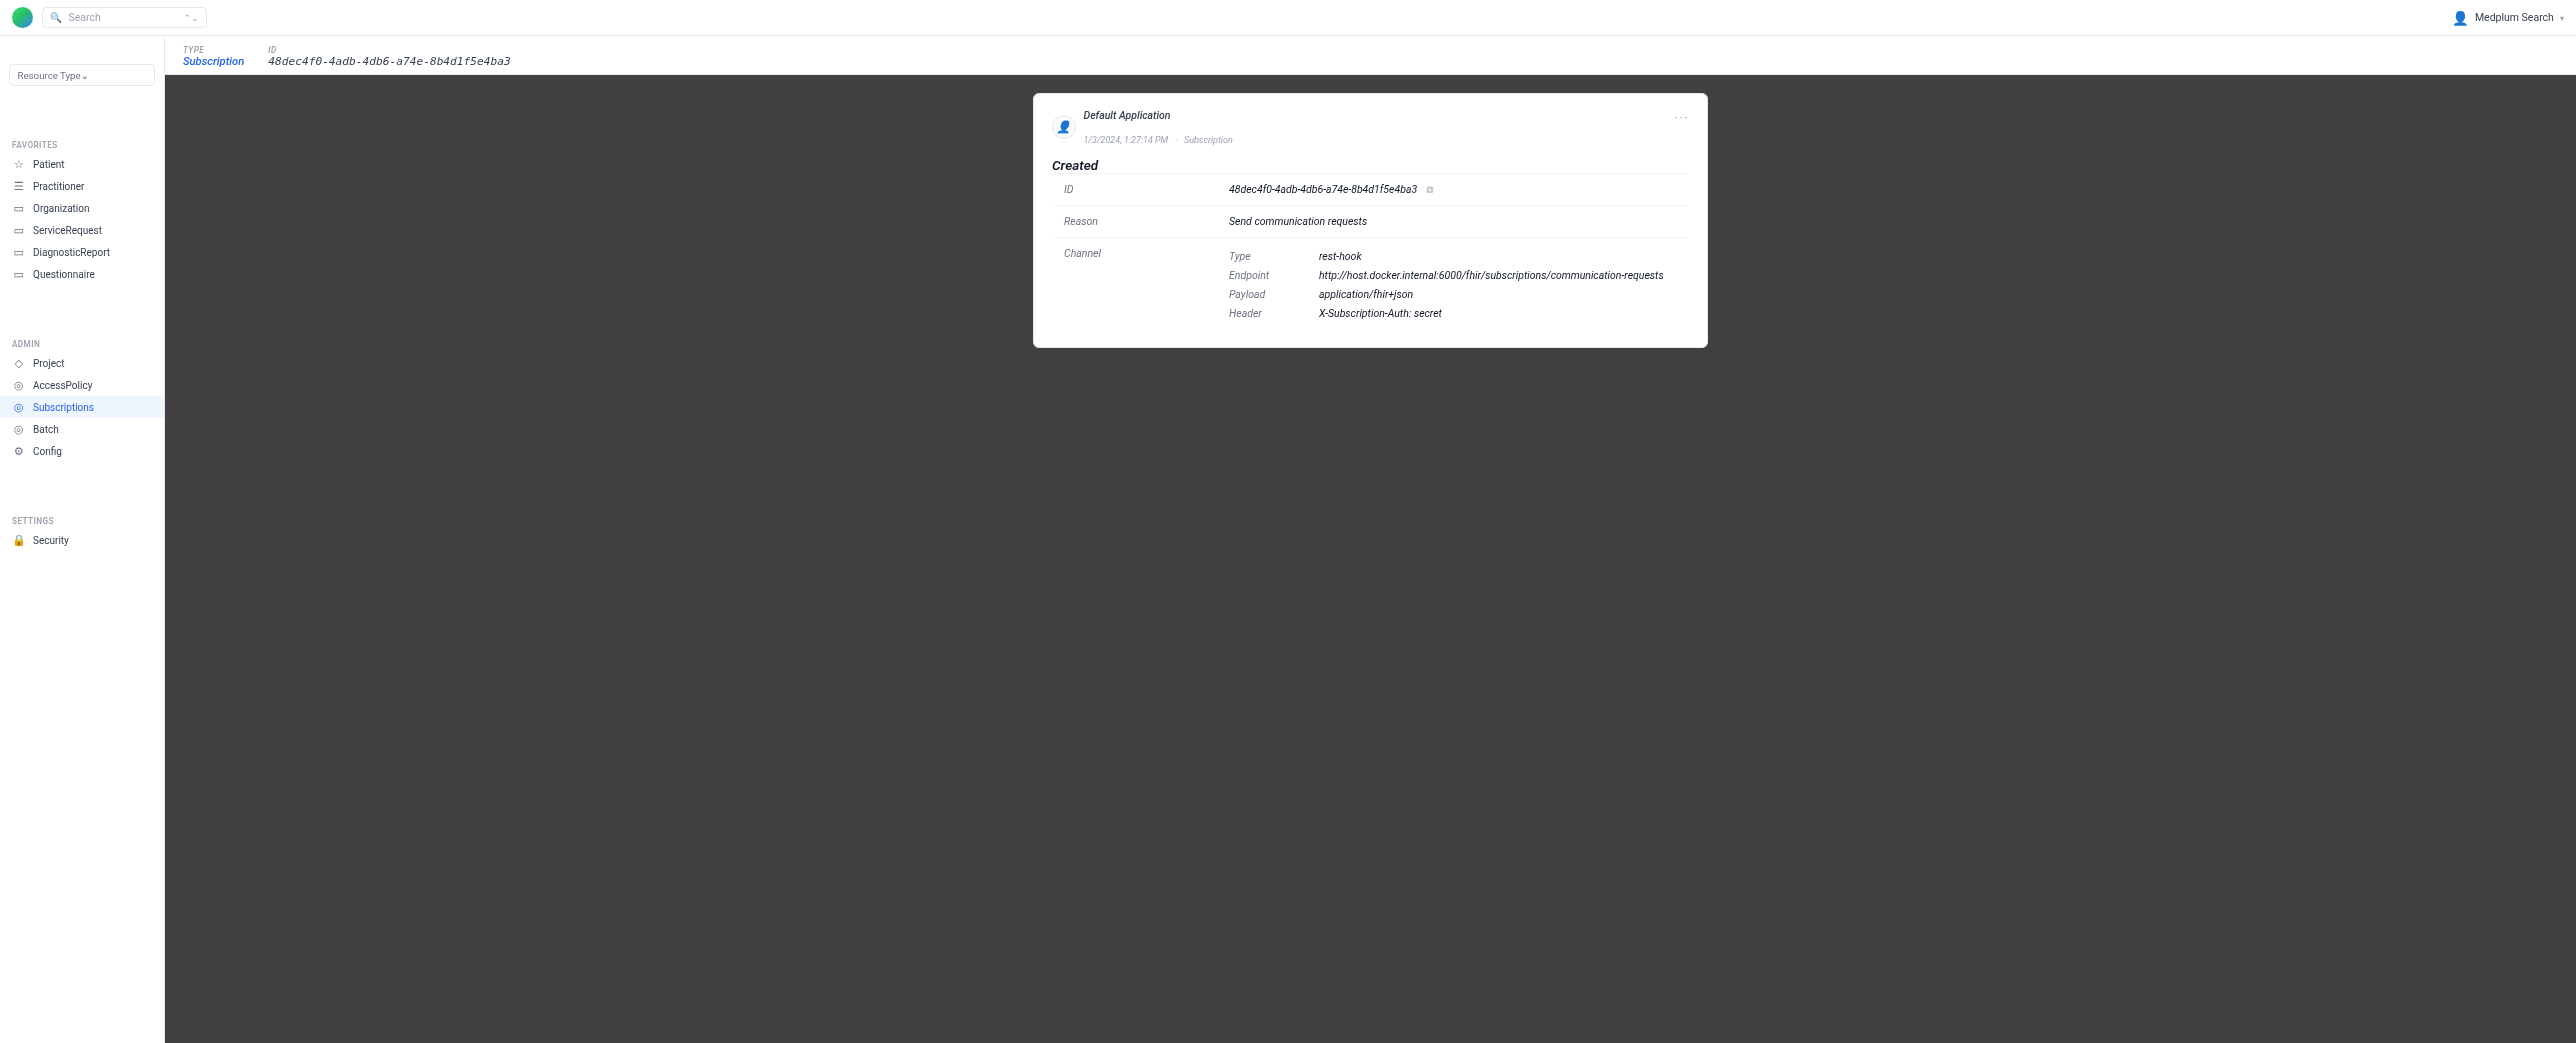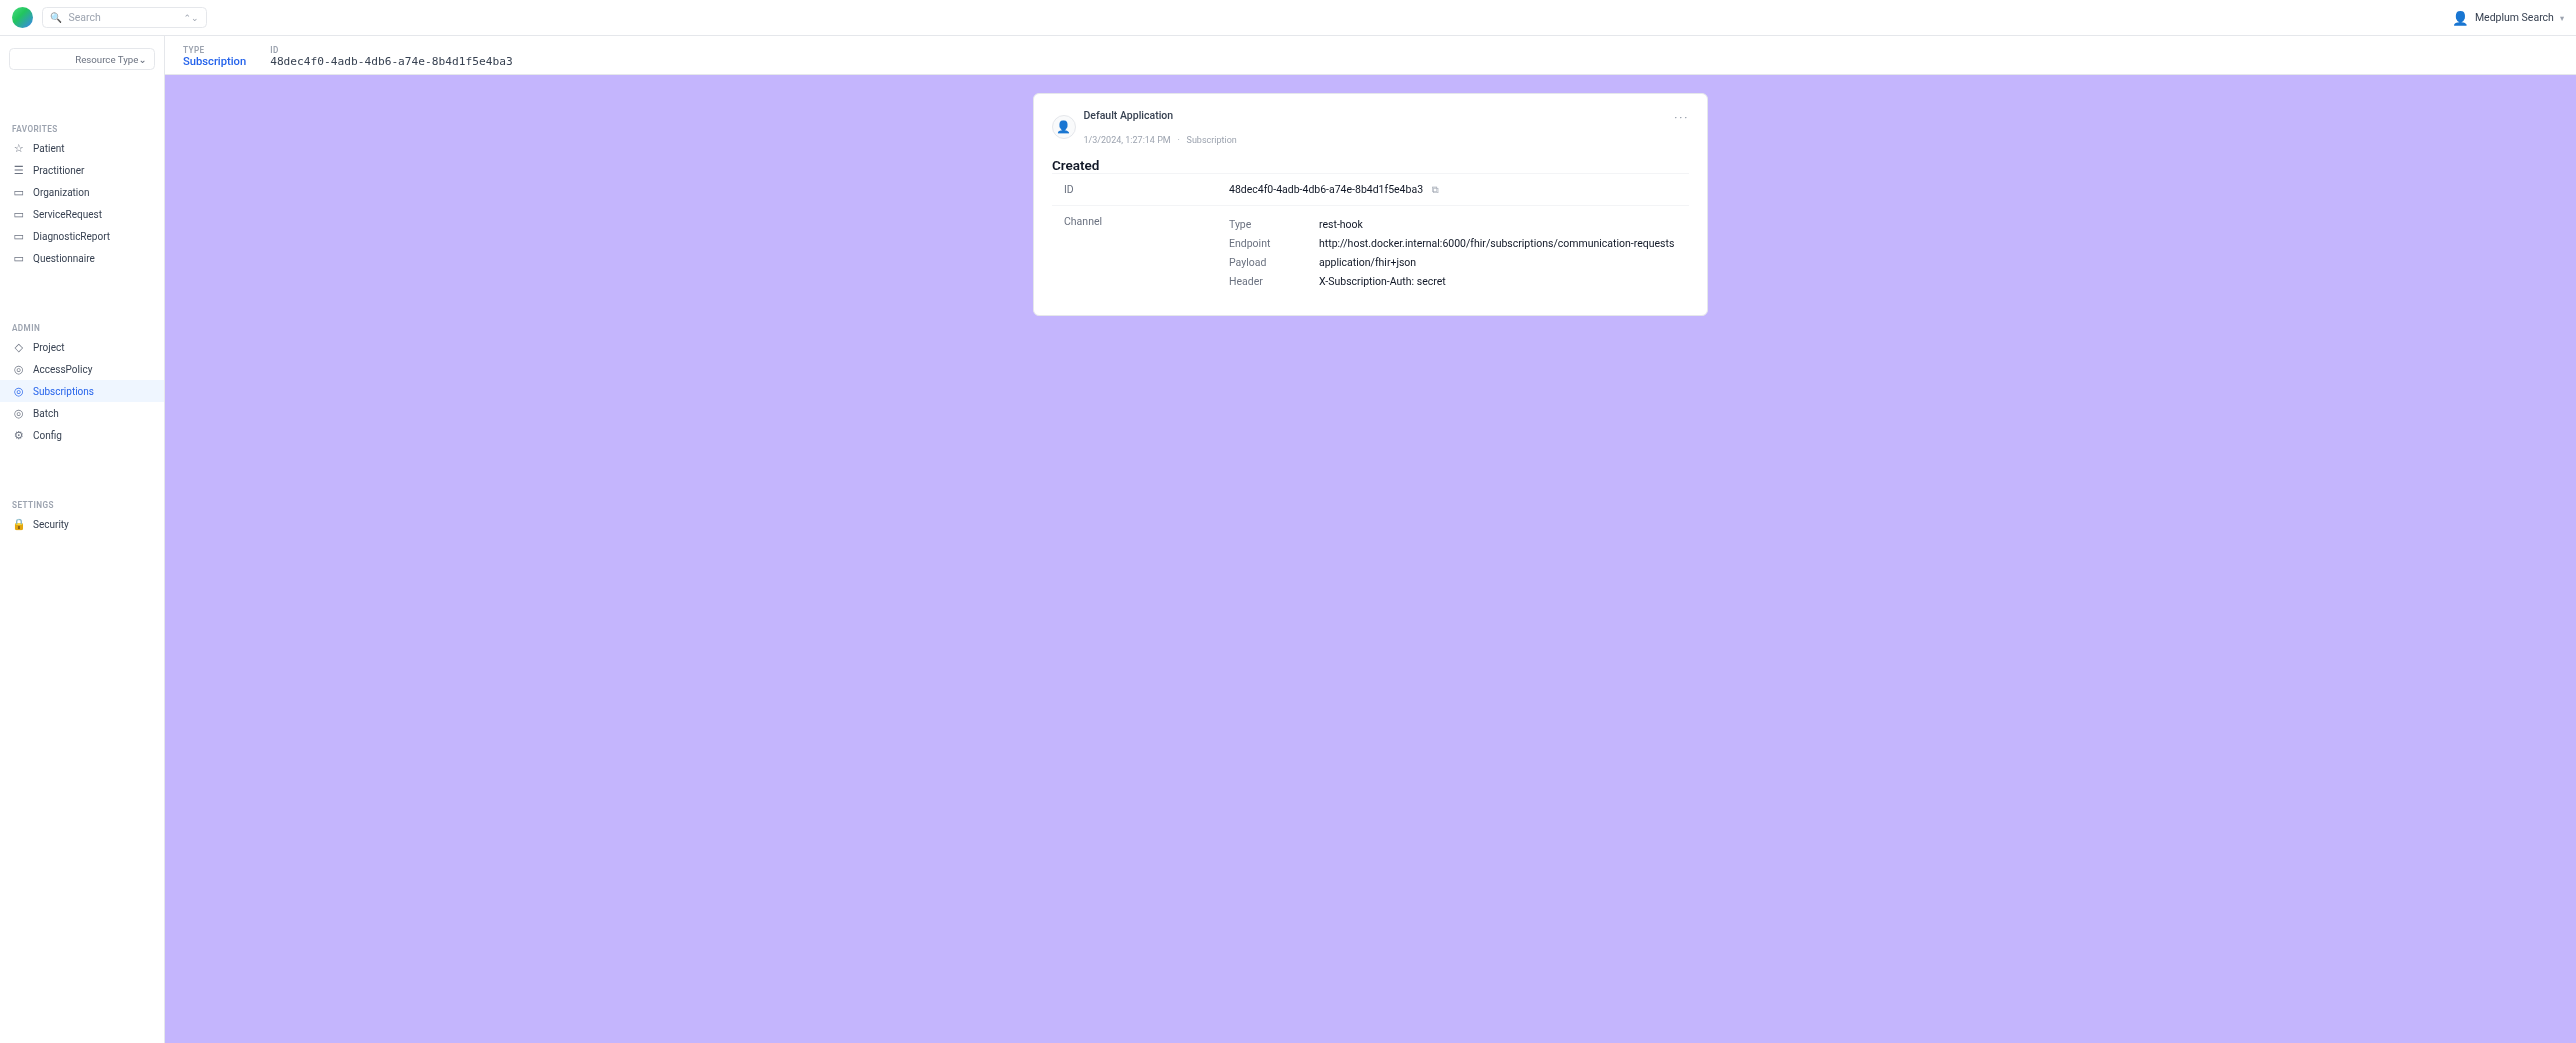--- a/index.html
+++ b/index.html
@@ -54,29 +54,29 @@
       width: 165px;
       background: #fff;
       border-right: 0.7px solid #e5e7eb;
       flex-shrink: 0;
       padding: 9px 0;
       position: fixed;
       top: 36px; left: 0; bottom: 0;
       overflow-y: auto;
     }
     .resource-type-select {
-      margin: 3px 9px 9px;
+      margin: 19px 9px 9px;
       display: flex; align-items: center;
       border: 0.7px solid #e5e7eb;
       border-radius: 4.5px;
       padding: 4.5px 7.5px;
       cursor: pointer;
       font-size: 9.7px;
       color: #6b7280;
-      justify-content: flex-end;
+      justify-content: flex-start;
     }
     .section-label {
       font-size: 8.2px;
       font-weight: 600;
       color: #9ca3af;
       text-transform: uppercase;
       letter-spacing: 0.05em;
       padding: 6px 12px 3px;
       margin-top: 48px;
     }
@@ -90,21 +90,22 @@
     }
     .sidebar-item.active { background: #eff6ff; color: #2563eb; }
     .sidebar-icon { font-size: 11.2px; width: 13.5px; text-align: center; color: #6b7280; }
     .sidebar-item.active .sidebar-icon { color: #2563eb; }
 
     
     .main-content {
       margin-left: 165px;
       flex: 1;
       padding: 0;
-      background: #c4b5fd;
+      background: #404040;
+      font-style: italic;
     }
 
     
     .resource-header {
       background: #fff;
       border-bottom: 0.7px solid #e5e7eb;
       padding: 9px 18px 0;
     }
     .resource-meta { display: flex; gap: 24px; margin-bottom: 6px; }
     .meta-group { display: flex; flex-direction: column; }
@@ -307,20 +308,24 @@
         <div class="card-title">Created</div>
 
         <table class="detail-table">
           <tbody>
             <tr class="detail-row">
               <td class="detail-label">ID</td>
               <td class="detail-value">
                 <span>48dec4f0-4adb-4db6-a74e-8b4d1f5e4ba3</span>
                 <span class="copy-icon" title="Copy">⧉</span>
               </td>
+            </tr>
+            <tr class="detail-row">
+              <td class="detail-label">Reason</td>
+              <td class="detail-value">Send communication requests</td>
             </tr>
             <tr class="detail-row">
               <td class="detail-label">Channel</td>
               <td class="detail-value">
                 <div class="channel-rows">
                   <div class="channel-row">
                     <span class="channel-sub-label">Type</span>
                     <span class="channel-sub-value">rest-hook</span>
                   </div>
                   <div class="channel-row">

